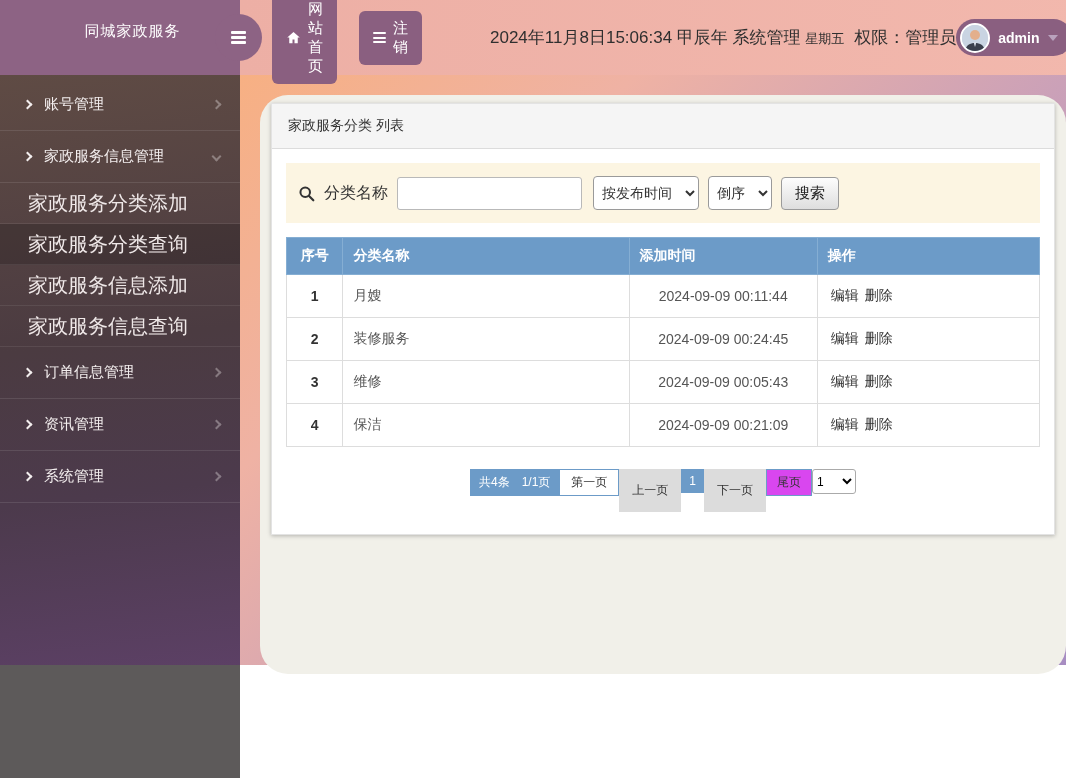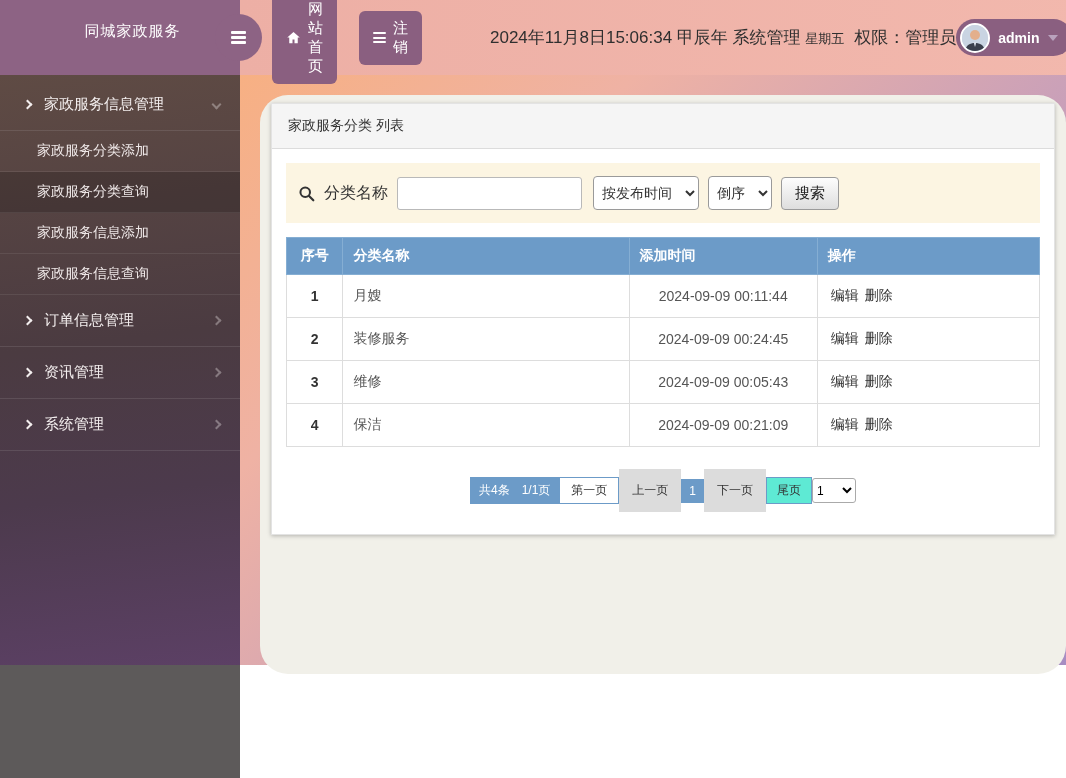--- a/index.html
+++ b/index.html
@@ -30,21 +30,21 @@
   
   .sidebar { width:240px; flex:none; background-color:#5d5a5a;
     background-image:linear-gradient(173deg,#5f4b44 0%,#4b3b41 45%,#4c3a4c 70%,#5c4065 100%);
     background-repeat:no-repeat; background-size:100% 590px; padding-top:4px; }
   .menu-item { height:52px; display:flex; align-items:center; padding:0 20px 0 24px; border-bottom:1px solid rgba(255,255,255,0.10); color:#f3eeee; font-size:15px; cursor:pointer; }
   .menu-item .label { margin-left:13px; }
   .menu-item .spacer { flex:1; }
   .chev { width:7px; height:7px; border-right:2px solid currentColor; border-bottom:2px solid currentColor; transform:rotate(-45deg); flex:none; }
   .chev.down { transform:rotate(45deg); }
   .chev.faint { opacity:.35; }
-  .submenu-item { height:41px; display:flex; align-items:center; padding-left:37px; border-bottom:1px solid rgba(255,255,255,0.08); color:#efe8e8; font-size:14px; cursor:pointer; }
+  .submenu-item { height:41px; display:flex; align-items:center; padding-left:28px; border-bottom:1px solid rgba(255,255,255,0.08); color:#efe8e8; font-size:20px; cursor:pointer; }
   .submenu-item.active { background:rgba(0,0,0,0.18); }
 
   
   .main { flex:1; position:relative; background:#fff; }
   .main::before { content:""; position:absolute; top:0; left:0; right:0; height:590px;
     background:linear-gradient(135deg,#f7b083 0%,#efb2a4 28%,#c79fba 62%,#a78dc2 100%); }
   .content-wrap { position:relative; margin:20px 0 9px 20px; height:579px; background:#f1f0e9; padding:8px 11px;border-radius:28px; }
 
   .card { background:#fff; border:1px solid #e3e3e3; box-shadow:0 1px 4px rgba(0,0,0,0.25); }
   .card-header { background:#f5f5f5; border-bottom:1px solid #dcdcdc; padding:13px 16px; font-size:14px; color:#333; }
@@ -67,27 +67,27 @@
   .grid th.c-name { width:38%; }
   .grid th.c-time { width:25%; }
   .grid th.c-act { width:29.5%; }
   .grid td { border:1px solid #ddd; padding:12px 10px; color:#555; height:43px; }
   .grid td.no { text-align:center; font-weight:bold; color:#333; }
   .grid td.time { text-align:center; }
   .grid td.act { }
   .grid td.act a { color:#333; text-decoration:none; margin:0 3px; cursor:pointer; }
 
   
-  .pagination { display:flex; justify-content:center; align-items:center; gap:0; margin:22px 0 8px; font-size:12px; color:#333; }
+  .pagination { display:flex; justify-content:center; align-items:flex-start; gap:0; margin:22px 0 8px; font-size:12px; color:#333; }
   .pg-group { display:flex; align-items:stretch; }
   .pg-info { background:#6c9bc8; color:#fff; padding:5px 9px; display:flex; gap:12px; align-items:center; }
   .pg-first { background:#fff; border:1px solid #6c9bc8; padding:4px 11px; display:flex; align-items:center; cursor:pointer; }
   .pg-btn { background:#dcdcdc; padding:13px 13px; cursor:pointer; }
   .pg-current { background:#6c9bc8; color:#fff; padding:5px 8px; }
-  .pg-last { background:#5eead4; border:1px solid #6c9bc8; padding:4px 10px; cursor:pointer; }
+  .pg-last { background:#d946ef; border:1px solid #6c9bc8; padding:4px 10px; cursor:pointer; }
   .pg-select { width:44px; height:25px; font-size:12px; border:1px solid #aaa; border-radius:3px; background:#fff; font-family:inherit; }
 </style>
 </head>
 <body>
 
 <div class="app">
 
   <div class="topbar">
     <div class="brand">
       <div class="brand-title">同城家政服务</div>
@@ -132,20 +132,26 @@
         </div>
         <span class="username">admin</span>
         <span class="caret-down"></span>
       </div>
     </div>
   </div>
 
   <div class="shell">
 
     <div class="sidebar" id="sidebar-menu">
+        <div class="menu-item">
+          <span class="chev"></span>
+          <span class="label">账号管理</span>
+          <span class="spacer"></span>
+          <span class="chev faint"></span>
+        </div>
         <div class="menu-item">
           <span class="chev"></span>
           <span class="label">家政服务信息管理</span>
           <span class="spacer"></span>
           <span class="chev faint down"></span>
         </div>
         <div class="submenu-item">
           <span>家政服务分类添加</span>
         </div>
         <div class="submenu-item active">

